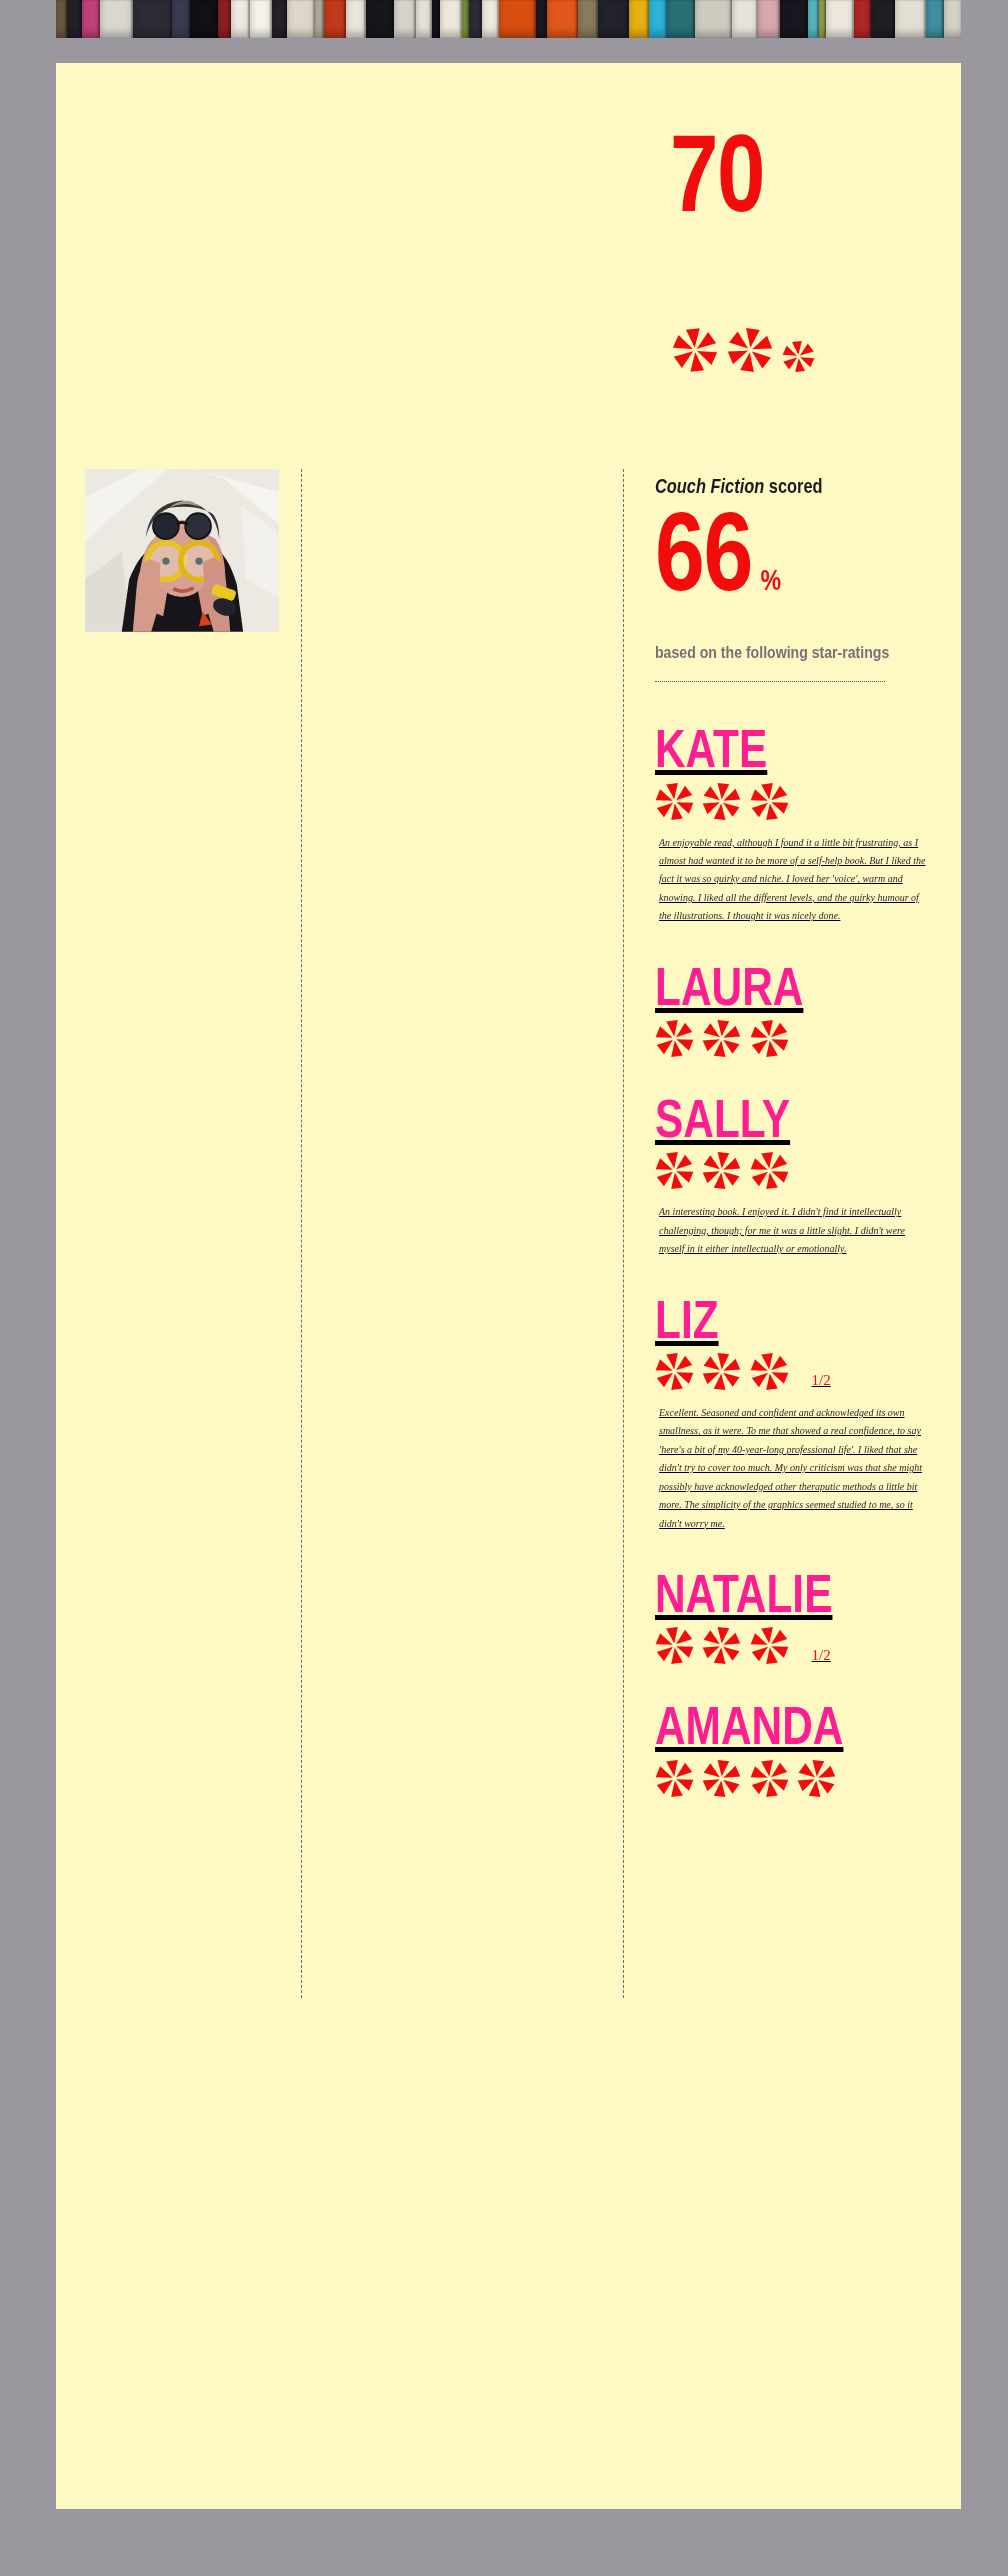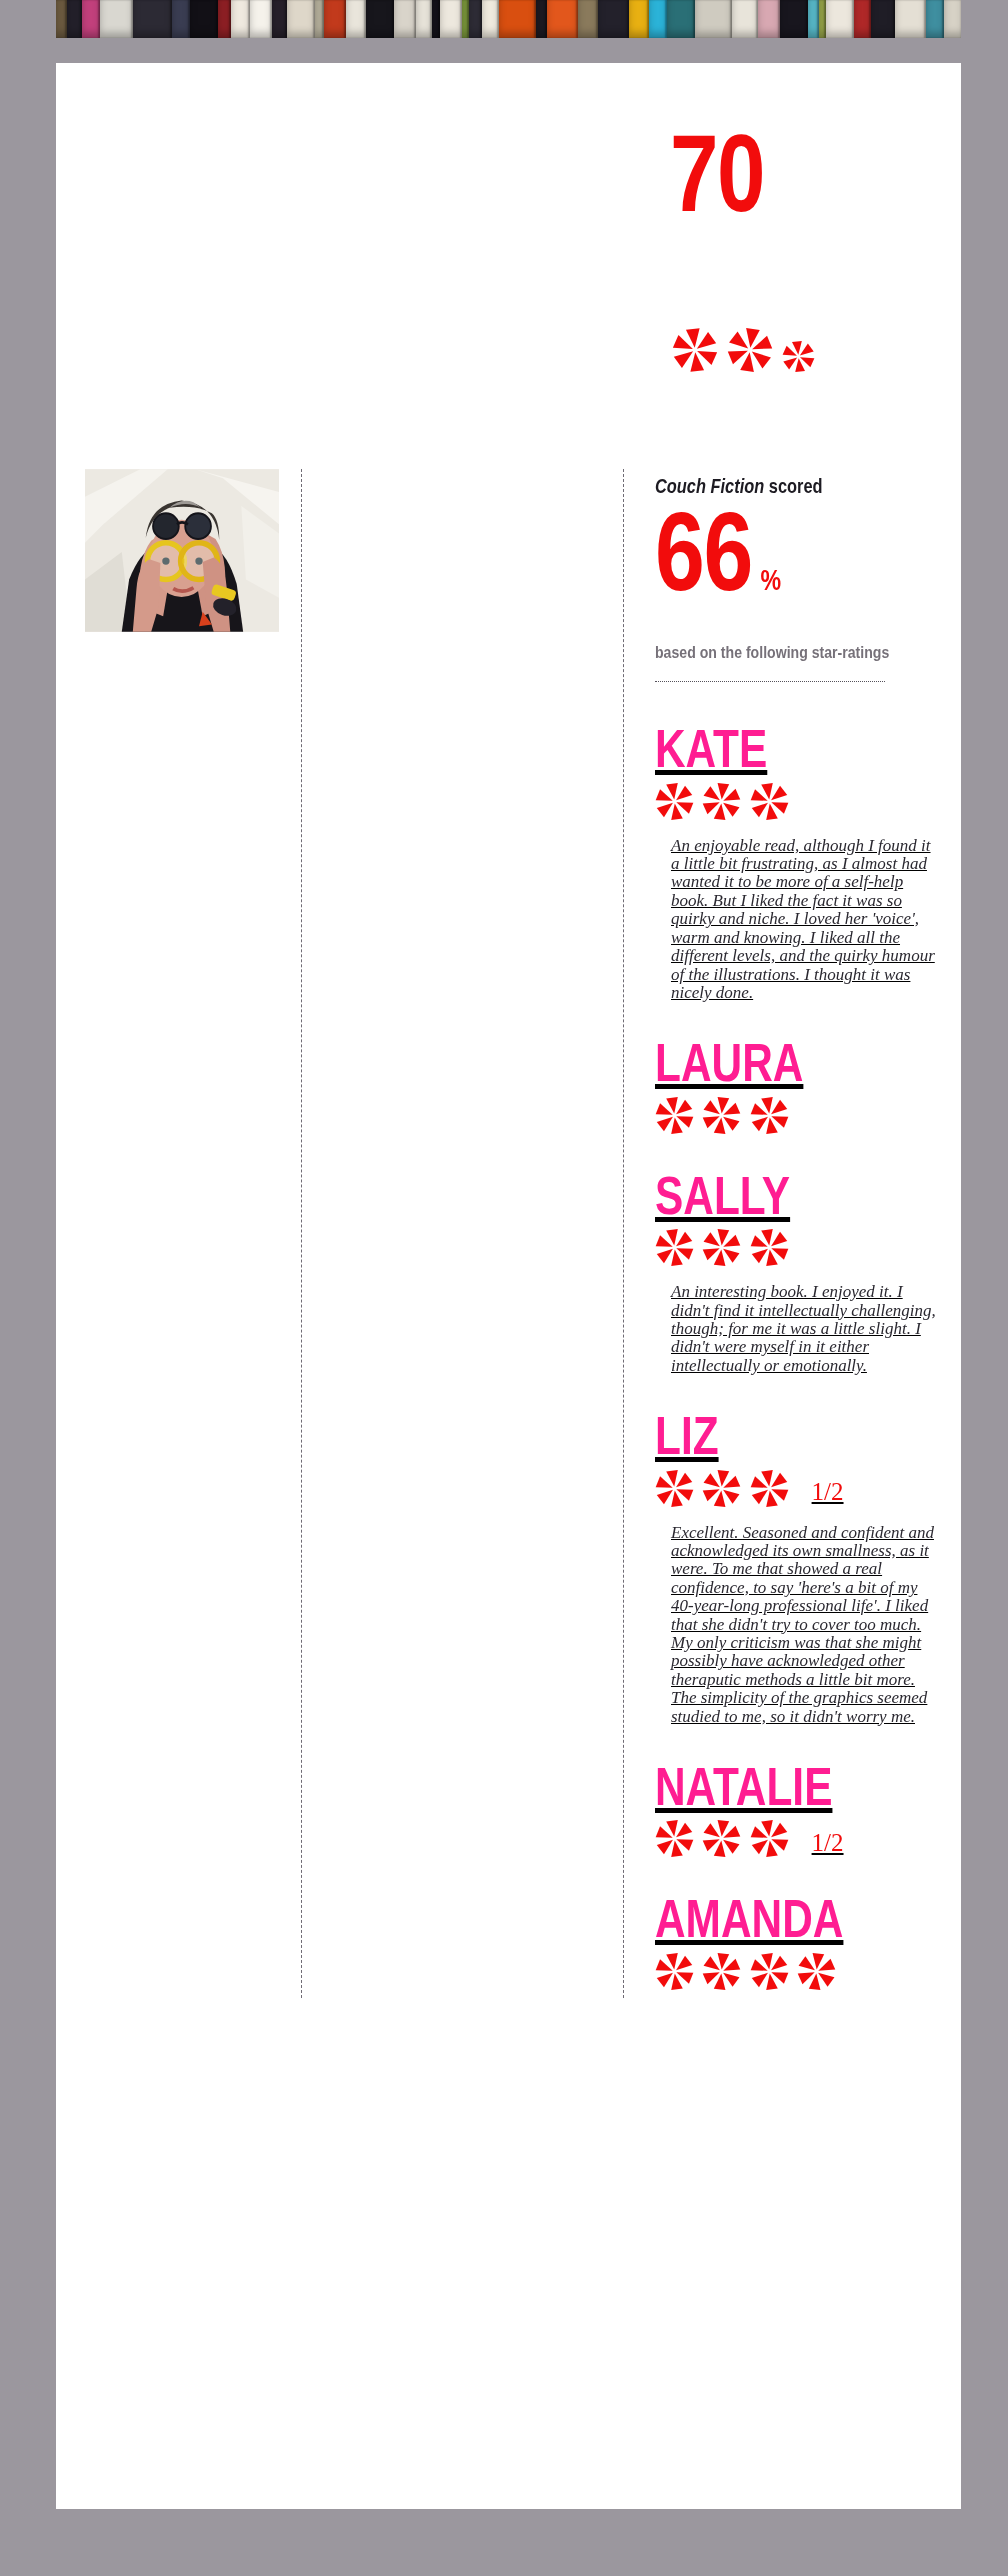--- a/index.html
+++ b/index.html
@@ -9,21 +9,21 @@
     font-family:"Liberation Sans",sans-serif;
     overflow:hidden;
   }
   .bookshelf{
     position:absolute;left:56px;top:0;width:905px;height:38px;
     display:flex;overflow:hidden;background:#2a2730;
   }
   .spine{height:100%;flex:0 0 auto;box-shadow:inset -1.8px 0 1.8px rgba(0,0,0,.35), inset 0 -5.5px 7.4px rgba(0,0,0,.25);}
   .panel{
     position:absolute;left:56px;top:63px;width:905px;height:2446px;
-    background:#ffffff;
+    background:#fef9c3;
   }
   .prev-number{
     position:absolute;left:614px;top:56px;
     font-size:109px;line-height:1;font-weight:bold;letter-spacing:-1.8px;
     color:#f20c0c;transform:scaleX(.8);transform-origin:left top;white-space:nowrap;
   }
   .prev-stars{
     position:absolute;left:616px;top:264px;
     display:flex;align-items:flex-end;gap:9.2px;
   }
@@ -48,27 +48,27 @@
   }
   .dotted-rule{margin-top:18.4px;width:230px;border-top:1.8px dotted #55515a;height:0;}
   #reviews{margin-top:46px;text-decoration:underline;}
   .review{margin-bottom:40px;}
   .review h2{
     margin:0 0 11px 0;font-size:53px;line-height:.8;font-weight:bold;letter-spacing:0;
     color:#ff1d92;transform:scaleX(.8);transform-origin:left top;white-space:nowrap;
   }
   .stars{display:flex;align-items:flex-end;gap:8.3px;margin-bottom:13px;}
   .half{
-    font-family:"Liberation Serif",serif;font-size:25px;color:#f20c0c;
+    font-family:"Liberation Serif",serif;font-size:15px;color:#f20c0c;
     margin-left:14.7px;margin-bottom:1.8px;
   }
   .review p{
-    margin:16px;width:271px;
+    margin:4px;width:271px;
     font-family:"Liberation Serif",serif;font-style:italic;
-    font-size:17px;line-height:18.4px;color:#2a2830;
+    font-size:10px;line-height:18.4px;color:#2a2830;
   }
   .star-icon{display:block;}
 </style>
 </head>
 <body>
 
 <div class="bookshelf" id="bookshelf">
     <div class="spine" style="background: rgb(109, 91, 64); width: 11px;"></div>
     <div class="spine" style="background: rgb(35, 32, 42); width: 14.7px;"></div>
     <div class="spine" style="background: rgb(194, 64, 124); width: 18.4px;"></div>

